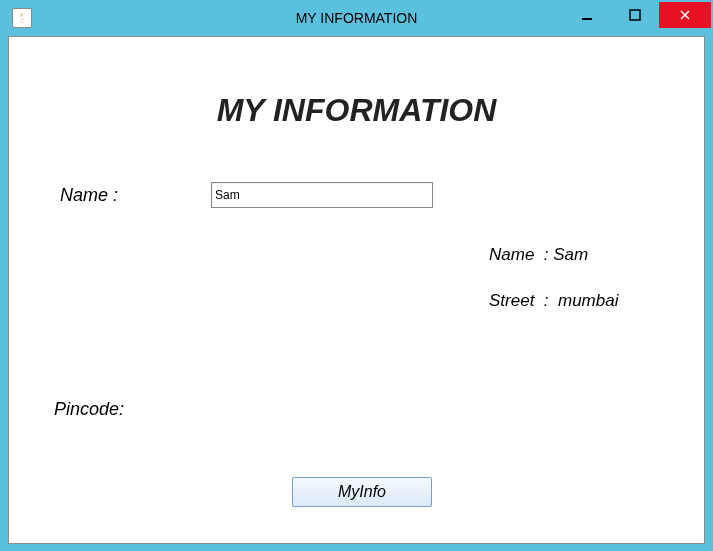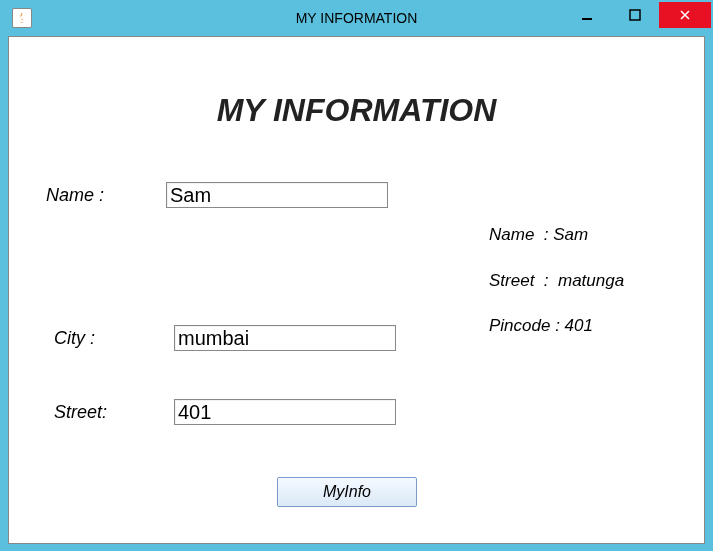--- a/index.html
+++ b/index.html
@@ -99,46 +99,47 @@
     .form-label {
       font-size: 18px;
       font-style: italic;
       width: 120px;
       color: #000;
     }
     .form-input {
       width: 222px;
       height: 26px;
       border: 1px solid #888;
-      font-size: 20px;
+      font-size: 12px;
       font-family: Arial, sans-serif;
       padding: 1px 3px;
       background: #fff;
       box-shadow: inset 1px 1px 0 rgba(0,0,0,0.05);
     }
-    .row1 { top: 145px; left: 37px; }
+    .row1 { top: 145px; left: 51px; gap: 31px; }
     .row2 { top: 220px; left: 45px; }
     .row3 { top: 288px; left: 45px; }
     .row4 { top: 362px; left: 45px; }
     .output {
       position: absolute;
       left: 480px;
       top: 185px;
       font-size: 17px;
       font-style: italic;
       line-height: 1.5;
       color: #000;
     }
     .output-row {
       margin-bottom: 20px;
       white-space: pre;
+      margin-top: 20px;
     }
     .submit-btn {
       position: absolute;
-      left: 268px;
+      left: 283px;
       top: 440px;
       width: 140px;
       height: 30px;
       background: linear-gradient(to bottom, #f4f9ff, #dbe9f7);
       border: 1px solid #7a9ecb;
       font-size: 16px;
       font-style: italic;
       font-family: Arial, sans-serif;
       cursor: pointer;
       display: flex;
@@ -179,31 +180,25 @@
 
   <div class="content">
     <div class="heading">MY INFORMATION</div>
 
     <div class="form-row row1">
       <span class="form-label">Name :</span>
       <input class="form-input" value="Sam" style="">
     </div>
 
 
-    <div class="form-row row3">
-      <span class="form-label">City :</span>
-      <input class="form-input" value="mumbai" style="">
-    </div>
 
     <div class="form-row row4">
-      <span class="form-label">Street:</span>
-      <input class="form-input" value="401" style="">
+      <span class="form-label">Pincode:</span>
     </div>
 
     <div class="output">
       <div class="output-row">Name  : Sam</div>
-      <div class="output-row">Street  :  matunga</div>
-      <div class="output-row">Pincode : 401</div>
+      <div class="output-row">Street  :  mumbai</div>
     </div>
 
     <button class="submit-btn">MyInfo</button>
   </div>
 </div>
 
 </body></html>

